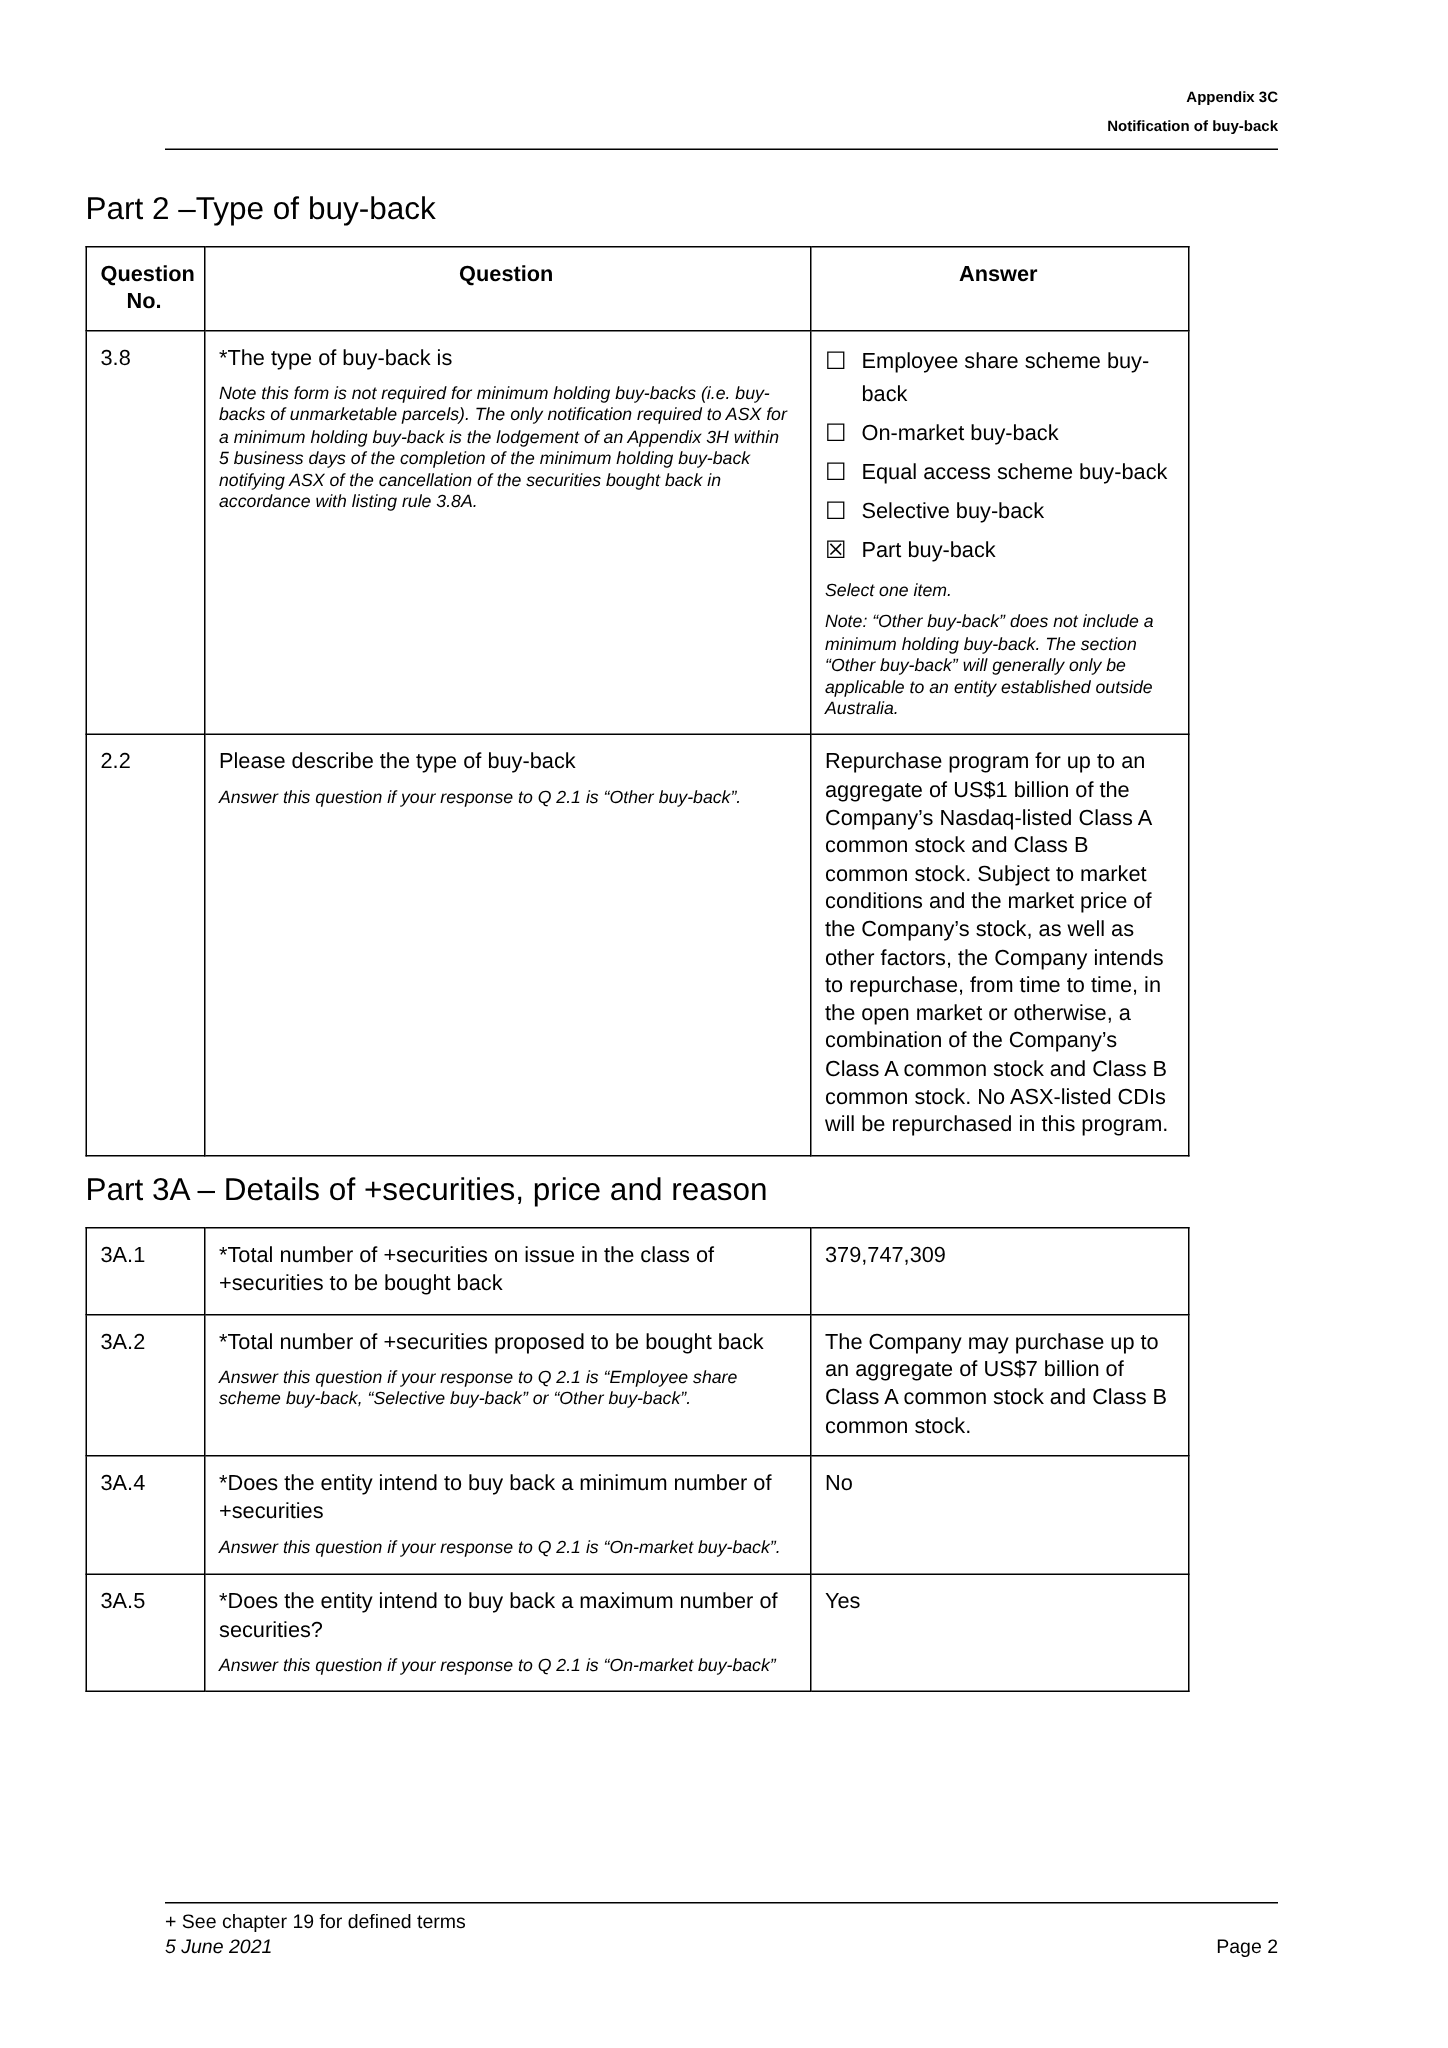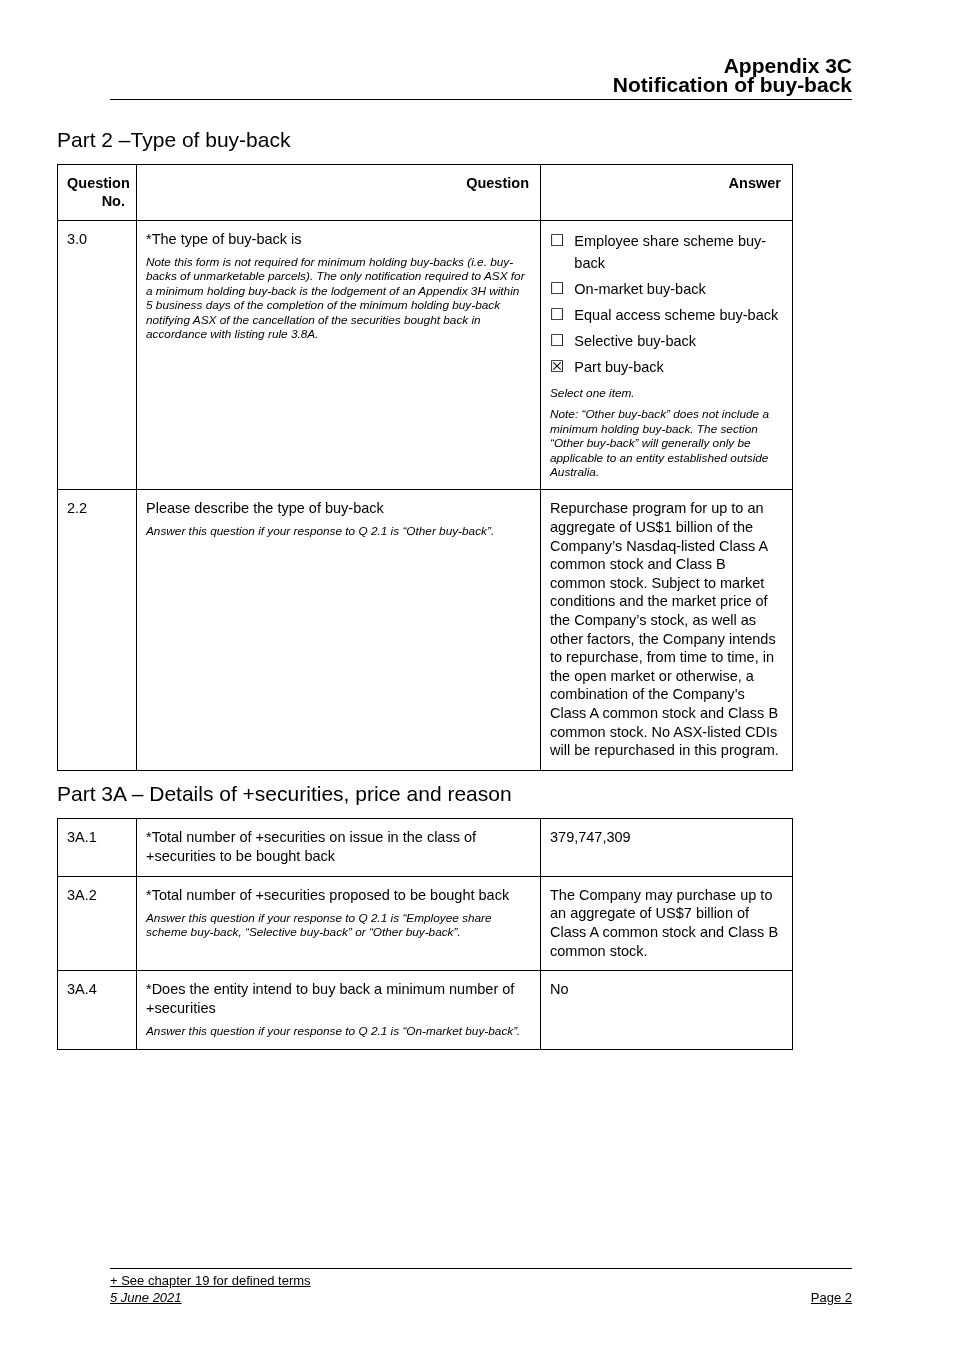--- a/index.html
+++ b/index.html
@@ -3,46 +3,46 @@
 <meta charset="utf-8">
 <style>
   * { margin:0; padding:0; box-sizing:border-box; }
   html,body { background:#fff; }
   body { width:965px; height:1365px; font-family:"Liberation Sans", sans-serif; color:#000; position:relative; overflow:hidden; }
   .page { position:relative; width:965px; height:1365px; }
   .content { margin-left:57px; width:735px; }
 
   .doc-header { margin-left:110px; width:742px; padding-top:56px; padding-bottom:5px;
                 border-bottom:1px solid #000; text-align:right; font-weight:bold;
-                font-size:21px; line-height:19px; }
+                font-size:10px; line-height:19px; }
 
   h1.part-heading { font-weight:normal; font-size:21px; line-height:26px; margin-top:27px; }
   h1.sub { margin-top:10px; }
 
   table.qtable { border-collapse:collapse; table-layout:fixed; width:735px; margin-top:11px; }
   table.qtable td, table.qtable th { border:1px solid #000; vertical-align:top; padding:9px 11px 10px 9px; }
-  th { text-align:right; font-size:14.5px; line-height:18px; }
+  th { text-align:center; font-size:14.5px; line-height:18px; }
   col.c-no { width:79px; }
   col.c-q  { width:404px; }
   col.c-a  { width:252px; }
 
   .qno { font-size:14.5px; line-height:19px; }
   .qtext { font-size:14.5px; line-height:19px; }
   .note { font-style:italic; font-size:11.8px; line-height:14.4px; margin-top:6px; }
   .note:empty { display:none; }
   .ans { font-size:14.5px; line-height:18.6px; }
 
   .opt { display:flex; gap:10px; margin-bottom:4px; font-size:14.5px; line-height:22px; }
   .cb { font-family:"DejaVu Sans", sans-serif; font-size:16px; line-height:22px; flex:0 0 auto; }
   .opt-label { flex:1 1 auto; }
   .select-note { margin-top:8px; }
   .other-note { margin-top:7px; }
 
   .footer { position:absolute; left:110px; width:742px; top:1268px;
-            border-top:1px solid #000; padding-top:4px; font-size:13px; line-height:16.5px;text-decoration:underline; }
+            border-top:1px solid #000; padding-top:4px; font-size:13px; line-height:16.5px; }
   .footer-row2 { display:flex; justify-content:space-between; }
   .footer-date { font-style:italic; }
 </style>
 </head>
 <body>
 
 <div class="page">
 
   <div class="doc-header">
     <div>Appendix 3C</div>
@@ -61,21 +61,21 @@
         </colgroup>
       <thead>
         <tr>
           <th>Question No.</th>
           <th>Question</th>
           <th>Answer</th>
         </tr>
       </thead>
       <tbody>
         <tr>
-          <td class="qno">3.0</td>
+          <td class="qno">3.8</td>
           <td>
             <p class="qtext">*The type of buy-back is</p>
             <p class="note">Note this form is not required for minimum holding buy-backs (i.e. buy-backs of unmarketable parcels). The only notification required to ASX for a minimum holding buy-back is the lodgement of an Appendix 3H within 5 business days of the completion of the minimum holding buy-back notifying ASX of the cancellation of the securities bought back in accordance with listing rule 3.8A.</p>
           </td>
           <td>
             <div class="opt">
               <span class="cb">☐</span>
               <span class="opt-label">Employee share scheme buy-back</span>
             </div>
             <div class="opt">
@@ -135,20 +135,28 @@
           <td class="ans">The Company may purchase up to an aggregate of US$7 billion of Class A common stock and Class B common stock.</td>
         </tr>
         <tr>
           <td class="qno">3A.4</td>
           <td>
             <p class="qtext">*Does the entity intend to buy back a minimum number of +securities</p>
             <p class="note">Answer this question if your response to Q 2.1 is “On-market buy-back”.</p>
           </td>
           <td class="ans">No</td>
         </tr>
+        <tr>
+          <td class="qno">3A.5</td>
+          <td>
+            <p class="qtext">*Does the entity intend to buy back a maximum number of securities?</p>
+            <p class="note">Answer this question if your response to Q 2.1 is “On-market buy-back”</p>
+          </td>
+          <td class="ans">Yes</td>
+        </tr>
       </tbody>
     </table>
 
   </div>
 
   <div class="footer">
     <div>+ See chapter 19 for defined terms</div>
     <div class="footer-row2">
       <span class="footer-date">5 June 2021</span>
       <span>Page 2</span>

